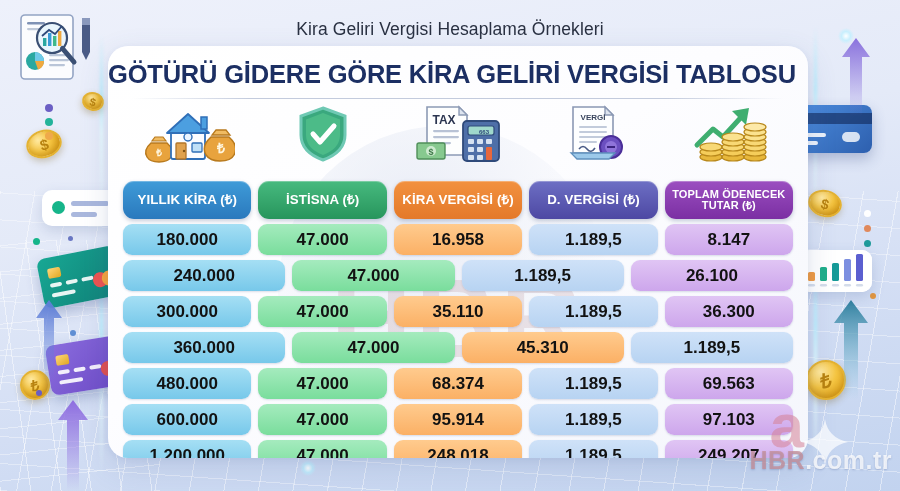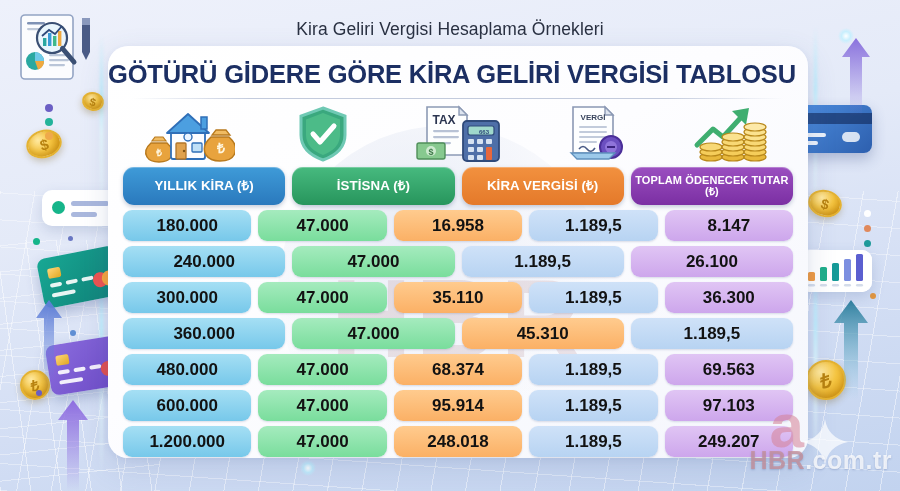--- a/index.html
+++ b/index.html
@@ -124,21 +124,21 @@
   }
   .icon-row, .head-row, .data-row {
     display: flex;
     gap: 7px;
   }
   .icon-row > div, .head-row > div, .data-row > div { flex: 1 1 0; min-width: 0; }
 
   .icon-row { height: 60px; align-items: flex-end; }
   .icon-cell { display: flex; align-items: flex-start; justify-content: center; height: 60px; }
 
-  .head-row { margin-top: 2px; }
+  .head-row { margin-top: 16px; }
   .head-pill {
     height: 38px;
     border-radius: 11px;
     display: flex;
     align-items: center;
     justify-content: center;
     text-align: center;
     color: #fff;
     font-weight: 700;
     font-size: 13.3px;
@@ -520,20 +520,23 @@
           <div>
             <div class="head-pill h-c0">YILLIK KİRA (₺)</div>
           </div>
           <div>
             <div class="head-pill h-c1">İSTİSNA (₺)</div>
           </div>
           <div>
             <div class="head-pill h-c2">KİRA VERGİSİ (₺)</div>
           </div>
           <div>
+            <div class="head-pill h-c3">D. VERGİSİ (₺)</div>
+          </div>
+          <div>
             <div class="head-pill h-c4 two-line">TOPLAM ÖDENECEK TUTAR (₺)</div>
           </div>
         </div>
 
       <div id="body-rows">
           <div class="data-row">
             <div>
               <div class="cell b-c0">180.000</div>
             </div>
             <div>

